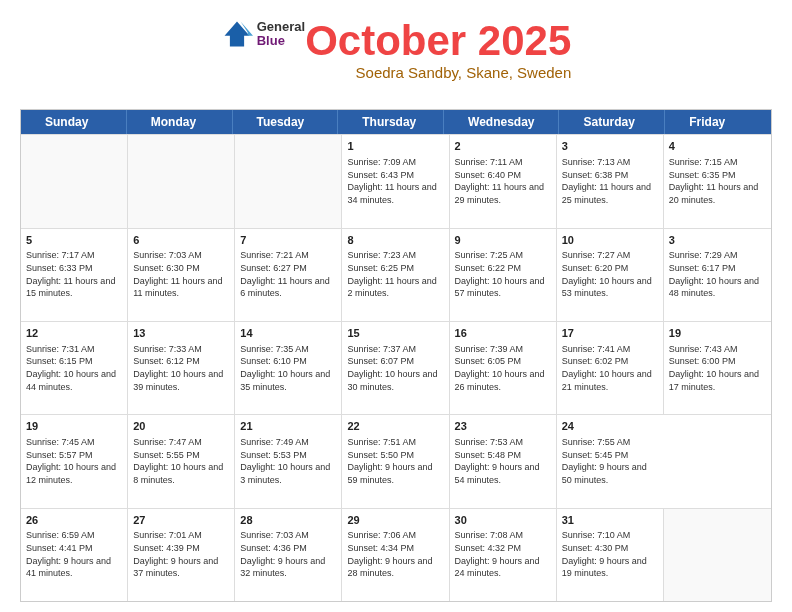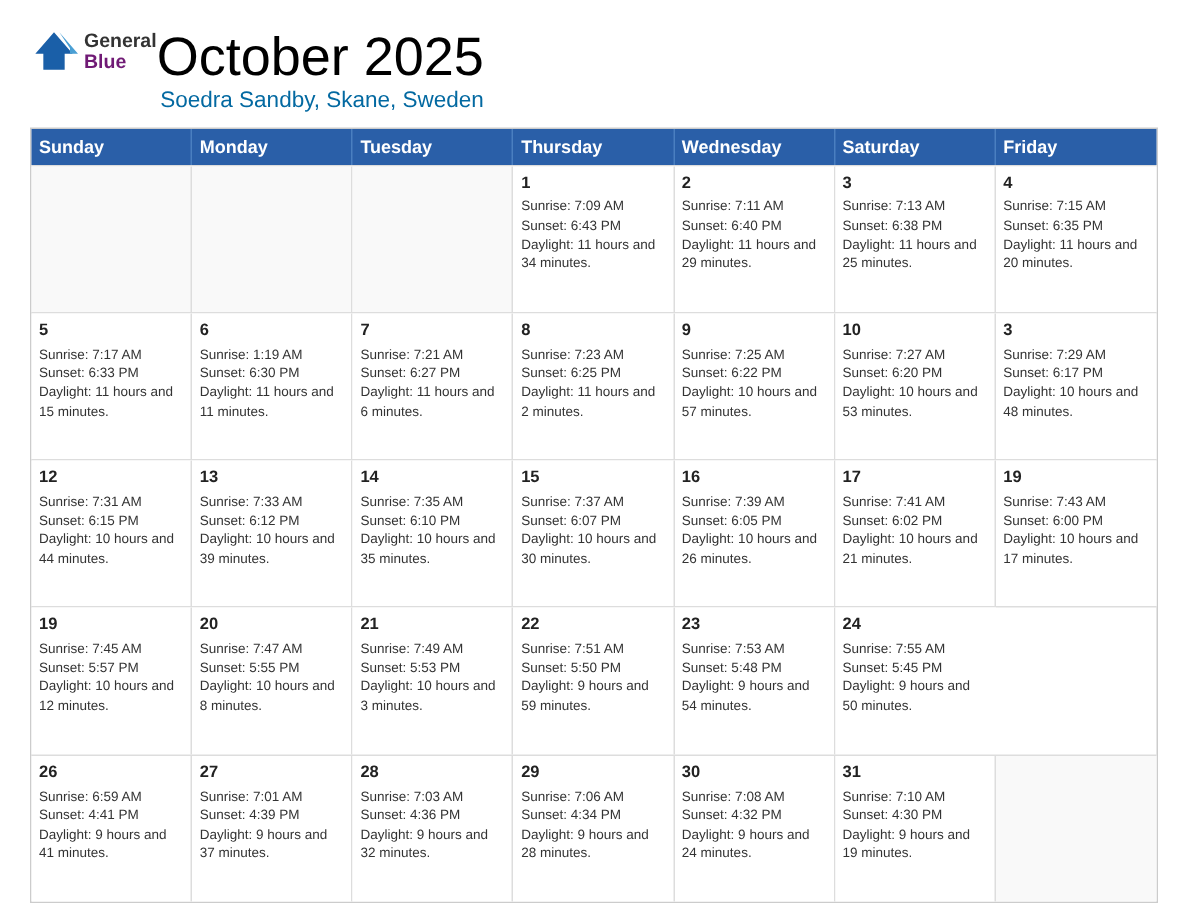--- a/index.html
+++ b/index.html
@@ -13,22 +13,22 @@
     .page {
       width: 792px;
       height: 612px;
       padding: 18px 20px 10px 20px;
       display: flex;
       flex-direction: column;
     }
     .header {
       display: flex;
       align-items: flex-start;
-      justify-content: flex-start;
-      margin-bottom: 10px;
+      justify-content: center;
+      margin-bottom: 28px;
     }
     .logo {
       display: flex;
       align-items: center;
       gap: 4px;
     }
     .logo-text {
       display: flex;
       flex-direction: column;
       font-size: 13px;
@@ -38,46 +38,46 @@
     .logo-text .general { color: #333; }
     .logo-text .blue { color: #701a75; }
     .logo-icon {
       width: 32px;
       height: 32px;
     }
     .title-block {
       text-align: right;
     }
     .title-block h1 {
-      font-size: 36px;
-      font-weight: normal;
-      color: #000000;
+      font-size: 42px;
+      font-weight: bold;
+      color: #ef4444;
       line-height: 1.1;
     }
     .title-block h2 {
       font-size: 15px;
       font-weight: normal;
-      color: #0369a1;
+      color: #a16207;
     }
     .calendar {
       flex: 1;
       display: flex;
       flex-direction: column;
       border: 1px solid #ccc;
     }
     .cal-header-row {
       display: grid;
       grid-template-columns: repeat(7, 1fr);
       background: #2a5fa8;
     }
     .cal-header-cell {
       color: #fff;
       font-size: 12px;
       font-weight: bold;
-      padding: 5px 5px;
+      padding: 5px 24px;
       text-align: left;
       border-right: 1px solid #4a7fc0;
     }
     .cal-header-cell:last-child { border-right: none; }
     .cal-body {
       display: flex;
       flex-direction: column;
       flex: 1;
     }
     .cal-row {
@@ -178,21 +178,21 @@
         <div class="cal-row">
           <div class="cal-cell">
             <span class="day-num">5</span>
             <div class="day-info">Sunrise: 7:17 AM
 Sunset: 6:33 PM
 Daylight: 11 hours
 and 15 minutes.</div>
           </div>
           <div class="cal-cell">
             <span class="day-num">6</span>
-            <div class="day-info">Sunrise: 1:19 AM
+            <div class="day-info">Sunrise: 7:03 AM
 Sunset: 6:30 PM
 Daylight: 11 hours
 and 11 minutes.</div>
           </div>
           <div class="cal-cell">
             <span class="day-num">7</span>
             <div class="day-info">Sunrise: 7:21 AM
 Sunset: 6:27 PM
 Daylight: 11 hours
 and 6 minutes.</div>

